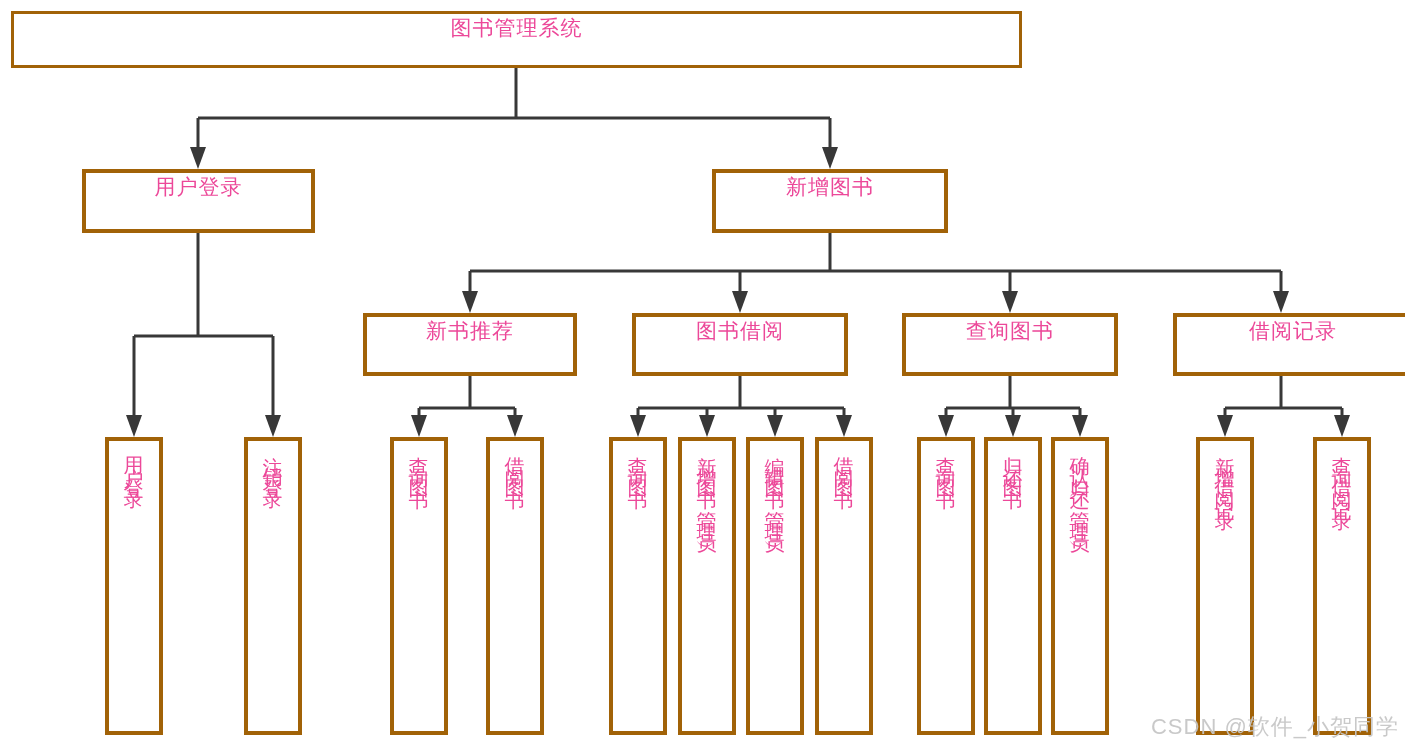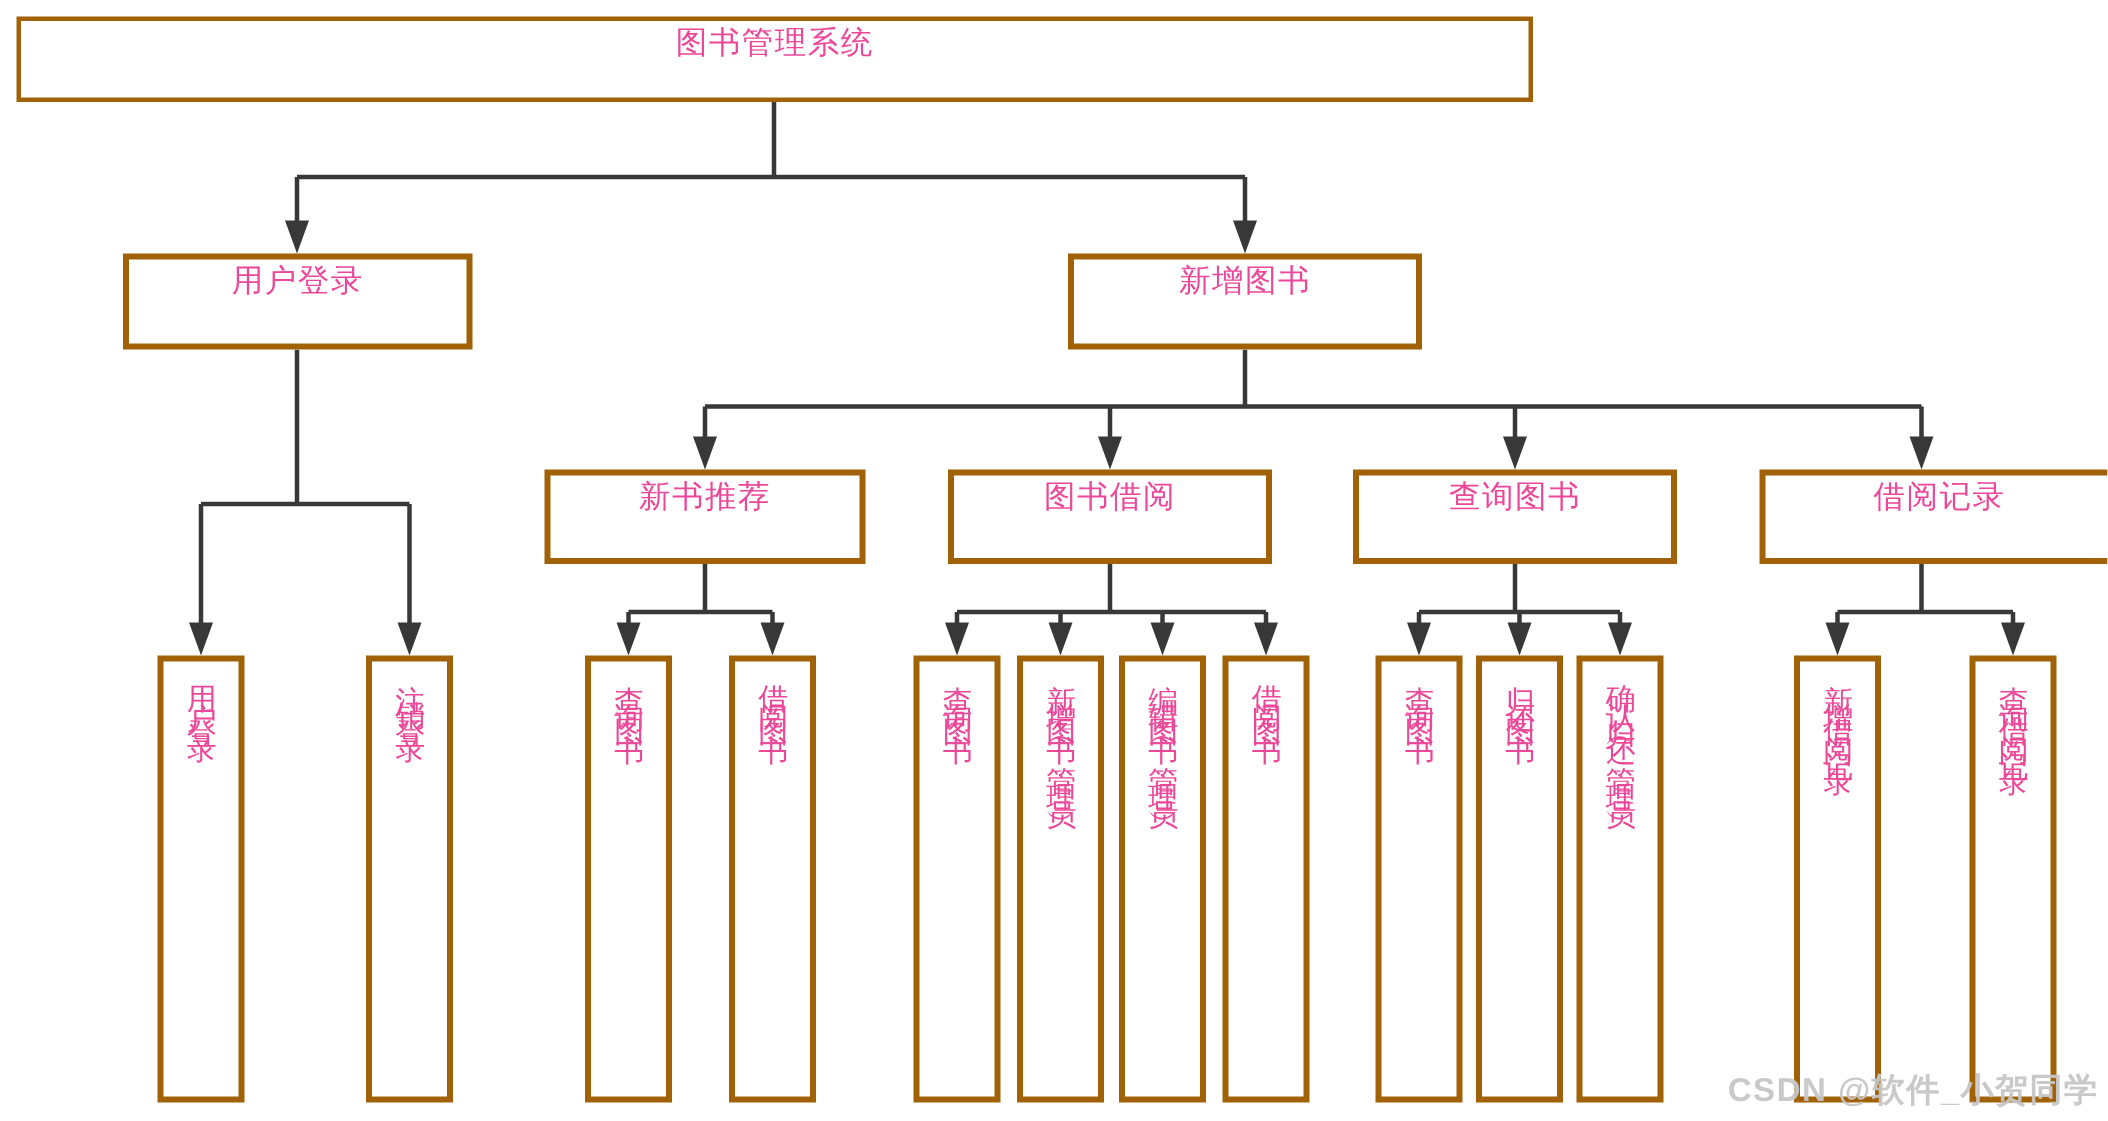--- a/index.html
+++ b/index.html
@@ -53,21 +53,20 @@
   }
   .watermark {
     position: absolute;
     right: 6px;
     bottom: 5px;
     font-size: 22px;
     color: rgba(198, 198, 198, 0.95);
     z-index: 3;
     letter-spacing: 1px;
     white-space: nowrap;
-    font-weight: bold;
   }
 </style>
 </head>
 <body>
 
 <div id="canvas">
 
   <svg id="wires" width="1405" height="747" viewBox="0 0 1405 747">
     <g stroke="#383838" stroke-width="3" fill="none">
 

